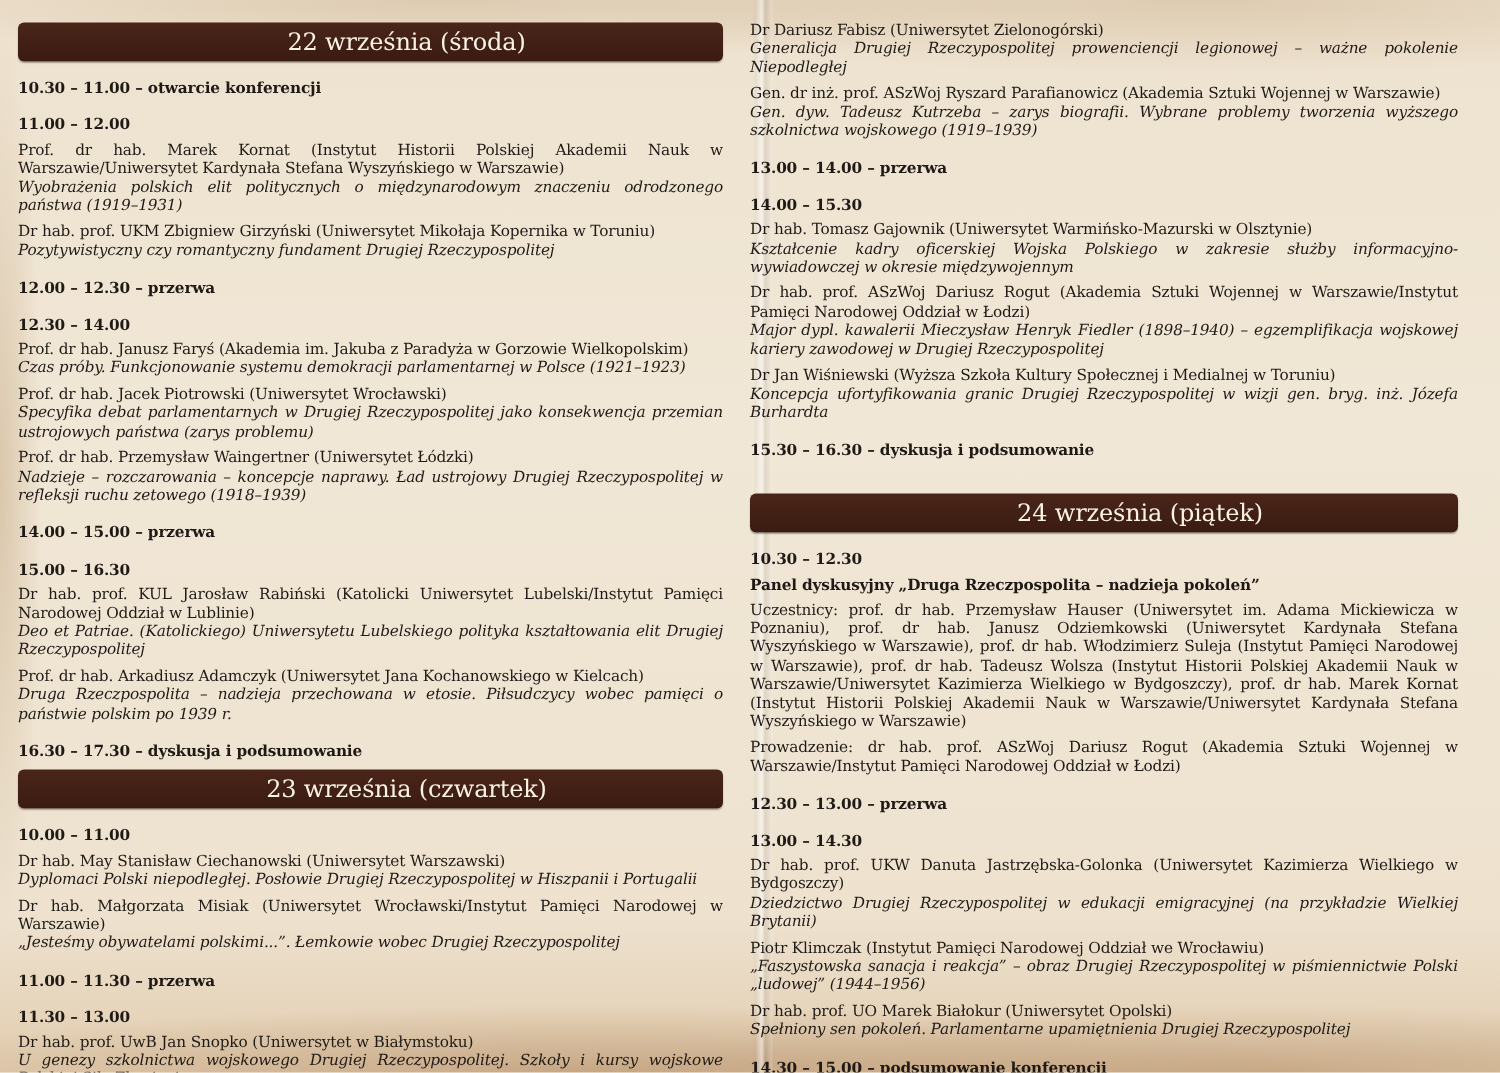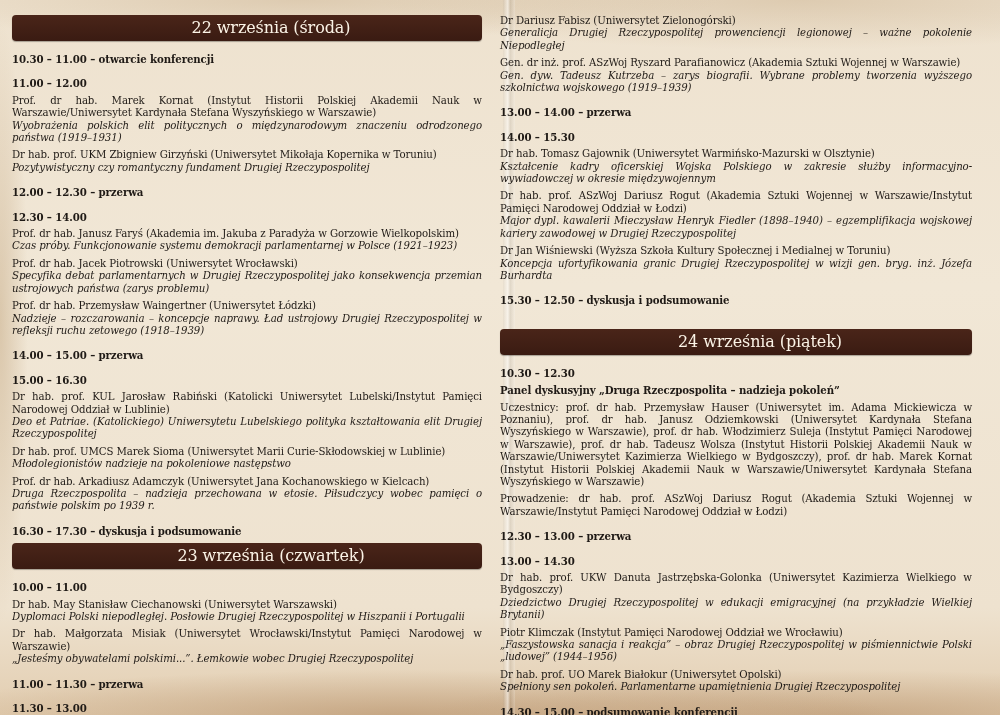--- a/index.html
+++ b/index.html
@@ -96,24 +96,20 @@
       <p class="time">14.00 – 15.00 – przerwa</p>
     </div>
   <div class="blk">
       <p class="time">15.00 – 16.30</p>
     </div>
   <div class="blk">
       <p class="spk">Dr hab. prof. KUL Jarosław Rabiński (Katolicki Uniwersytet Lubelski/Instytut Pamięci Narodowej Oddział w Lublinie)</p>
       <p class="ttl">Deo et Patriae. (Katolickiego) Uniwersytetu Lubelskiego polityka kształtowania elit Drugiej Rzeczypospolitej</p>
     </div>
   <div class="blk">
-      <p class="spk">Dr hab. prof. UMCS Marek Sioma (Uniwersytet Marii Curie-Skłodowskiej w Lublinie)</p>
-      <p class="ttl">Młodolegionistów nadzieje na pokoleniowe następstwo</p>
-    </div>
-  <div class="blk">
       <p class="spk">Prof. dr hab. Arkadiusz Adamczyk (Uniwersytet Jana Kochanowskiego w Kielcach)</p>
       <p class="ttl">Druga Rzeczpospolita – nadzieja przechowana w etosie. Piłsudczycy wobec pamięci o państwie polskim po 1939 r.</p>
     </div>
   <div class="blk">
       <p class="time">16.30 – 17.30 – dyskusja i podsumowanie</p>
     </div>
 
   <div style="height:6px"></div>
   <div class="day-header">23 września (czwartek)</div>
 
@@ -162,21 +158,21 @@
     </div>
   <div class="blk">
       <p class="spk">Dr hab. prof. ASzWoj Dariusz Rogut (Akademia Sztuki Wojennej w Warszawie/Instytut Pamięci Narodowej Oddział w Łodzi)</p>
       <p class="ttl">Major dypl. kawalerii Mieczysław Henryk Fiedler (1898–1940) – egzemplifikacja wojskowej kariery zawodowej w Drugiej Rzeczypospolitej</p>
     </div>
   <div class="blk">
       <p class="spk">Dr Jan Wiśniewski (Wyższa Szkoła Kultury Społecznej i Medialnej w Toruniu)</p>
       <p class="ttl">Koncepcja ufortyfikowania granic Drugiej Rzeczypospolitej w wizji gen. bryg. inż. Józefa Burhardta</p>
     </div>
   <div class="blk">
-      <p class="time">15.30 – 12.50 – dyskusja i podsumowanie</p>
+      <p class="time">15.30 – 16.30 – dyskusja i podsumowanie</p>
     </div>
 
   <div style="height:22px"></div>
   <div class="day-header">24 września (piątek)</div>
 
   <div class="blk" style="margin-top:10px">
       <p class="time">10.30 – 12.30</p>
     </div>
   <div class="blk">
       <p class="panel-title">Panel dyskusyjny „Druga Rzeczpospolita – nadzieja pokoleń”</p>

